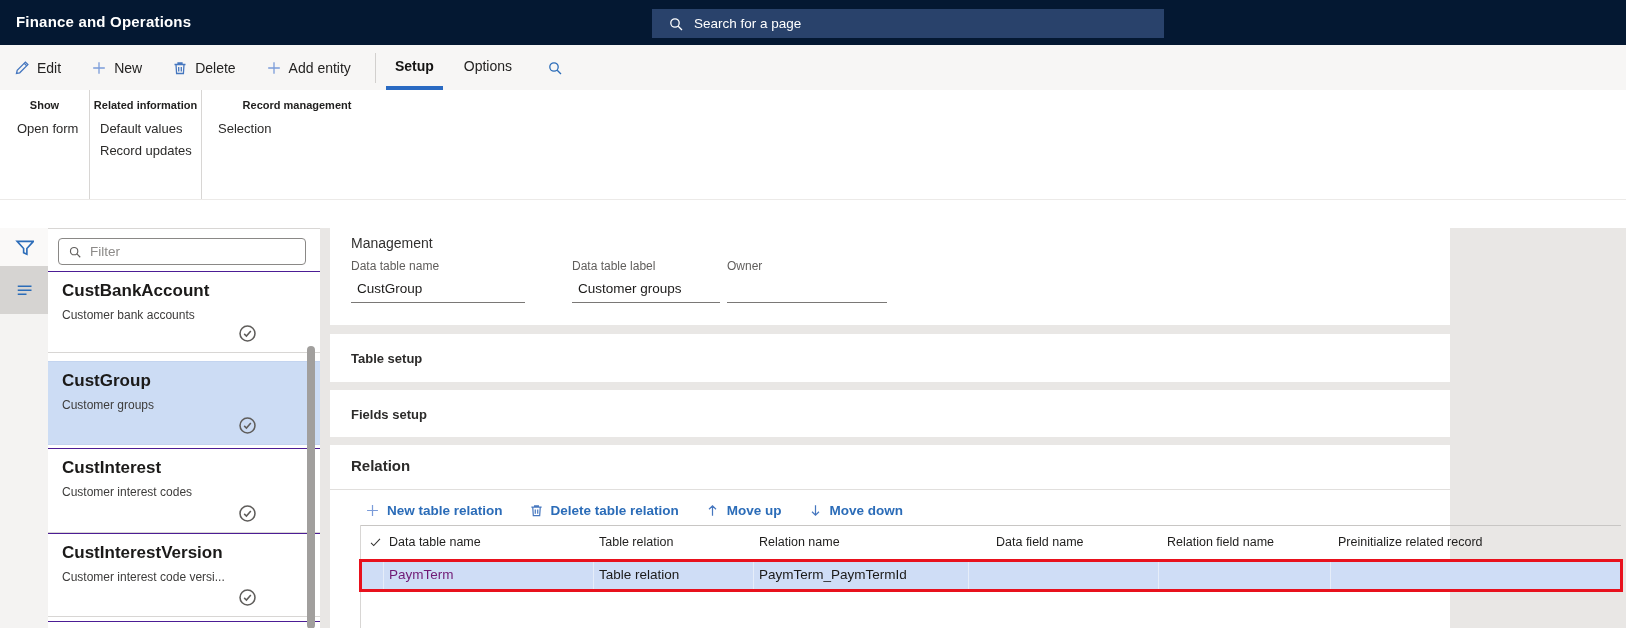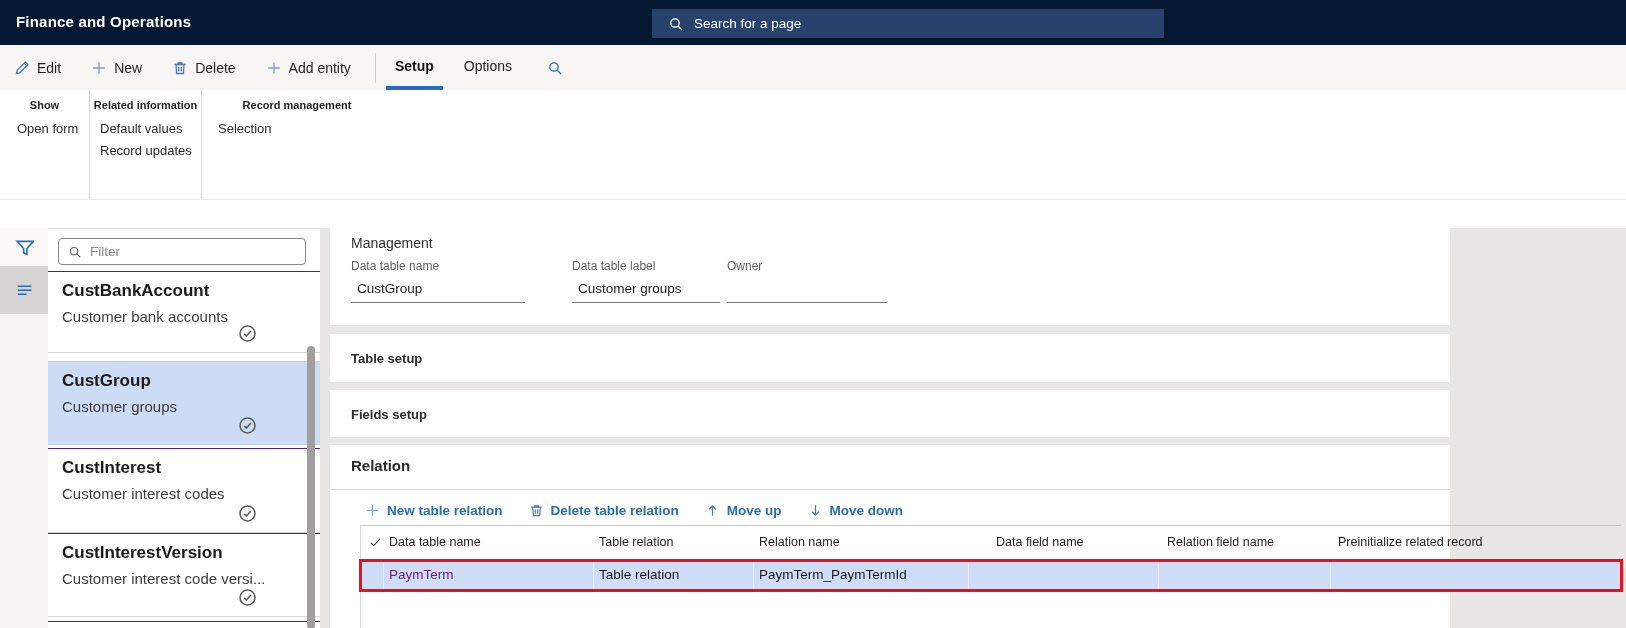--- a/index.html
+++ b/index.html
@@ -50,21 +50,21 @@
   .filterbox { position:absolute; left:10px; top:9px; width:248px; height:27px; border:1px solid #8a8886;
     border-radius:4px; background:#fff; display:flex; align-items:center; gap:8px; padding-left:9px; }
   .filterbox .ico { color:#5f5d5b; }
   .filterbox input { border:none; outline:none; font-size:13.5px; color:#323130; width:190px;
     font-family:"Liberation Sans","DejaVu Sans",sans-serif; background:transparent; }
   .filterbox input::placeholder { color:#8c8a88; }
   .ent { position:absolute; left:0; width:272px; background:#fff; border-top:1px solid #4c1d95;
     border-bottom:1px solid #d8d6d4; padding:9px 0 0 14px; cursor:pointer; }
   .ent.selected { background:#ccdcf4; border-color:#c3d4ef; }
   .ent-name { font-size:17px; font-weight:600; color:#1b1a19; }
-  .ent-desc { font-size:15px; color:#3d3c3b; margin-top:7px; }
+  .ent-desc { font-size:12px; color:#3d3c3b; margin-top:7px; }
   .ent .ico { position:absolute; left:190px; bottom:9px; color:#5f5d5b; }
   .ent.phantom { border-bottom:none; background:#fff; }
   .lp-scroll { position:absolute; left:259px; top:117px; width:8px; height:283px; background:#a19f9d; border-radius:4px; cursor:grab; }
 
   .gapstrip { position:absolute; left:320px; top:0; width:10px; height:400px; background:#e9e7e5; }
 
   .main { position:absolute; left:330px; top:0; width:1296px; height:400px; background:#e9e7e5; }
   .card { position:absolute; left:0; width:1120px; background:#fff; }
   .card.mgmt { top:0; height:97px; }
   .card.ts   { top:106px; height:48px; cursor:pointer; }

